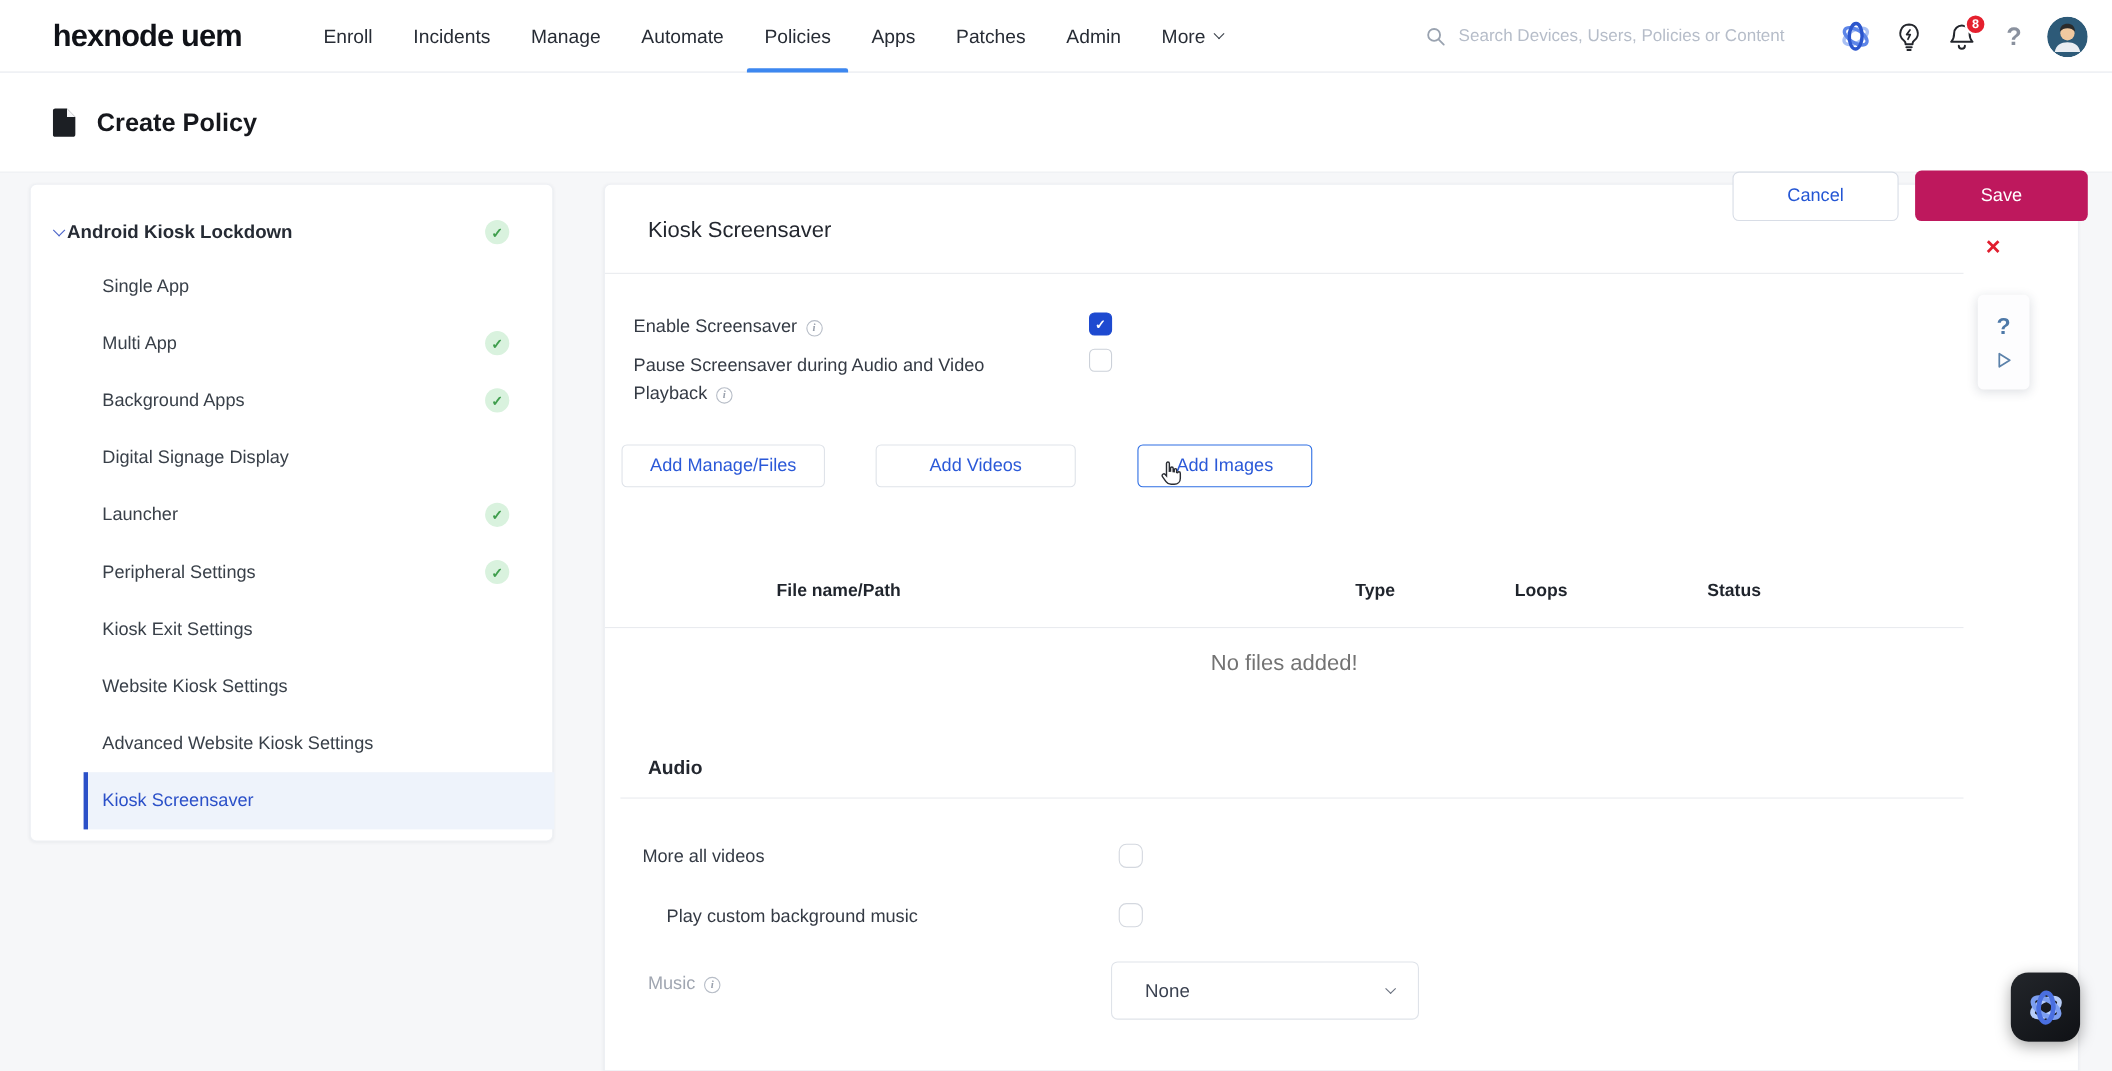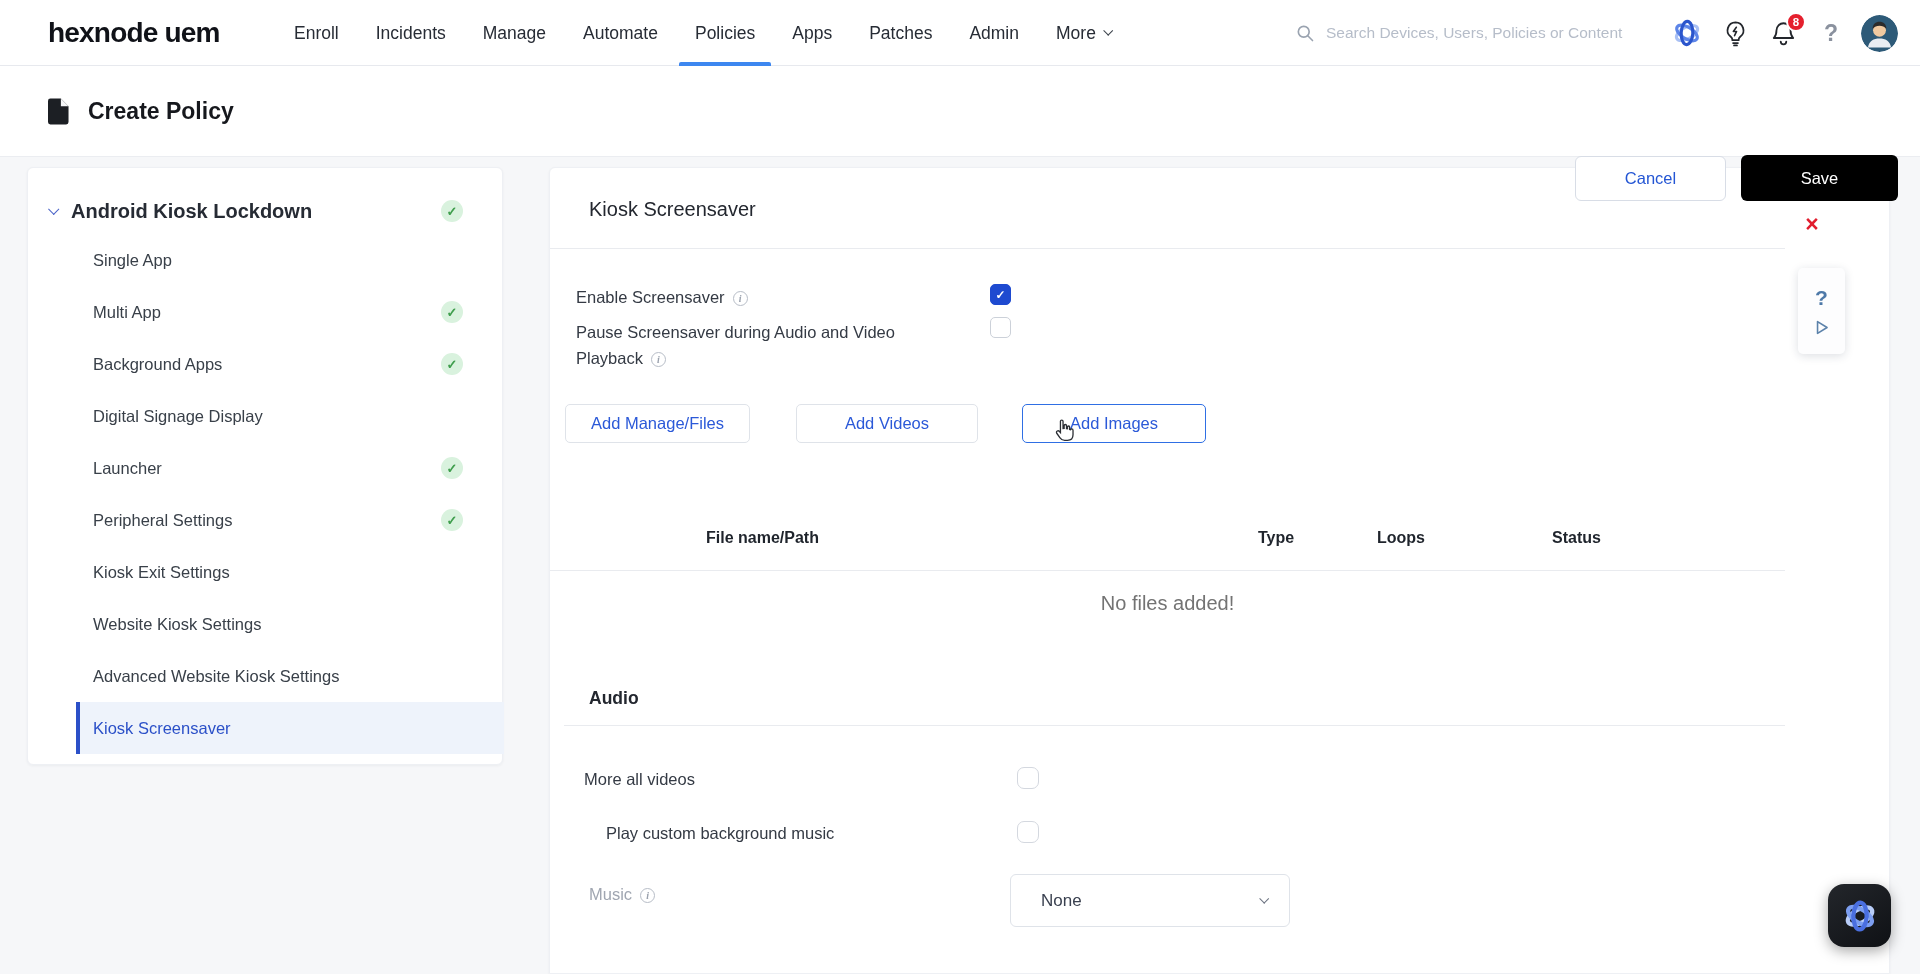--- a/index.html
+++ b/index.html
@@ -23,27 +23,27 @@
   .badge { position:absolute; top:-3px; right:-5px; min-width:20px; height:20px; border-radius:10px; background:#e5202e; border:2px solid #fff; color:#fff; font-size:11.5px; font-weight:700; display:flex; align-items:center; justify-content:center; }
   .q-mark { font-size:23px; font-weight:700; color:#8a919e; }
   .avatar { width:37px; height:37px; border-radius:50%; overflow:hidden; cursor:pointer; }
 
   
   .page-header { position:absolute; left:0; top:66px; width:1920px; height:91px; background:#fff; border-bottom:1px solid #ebedf1; z-index:20; }
   .ph-title-wrap { position:absolute; left:48px; top:0; height:91px; display:flex; align-items:center; gap:19px; }
   .ph-title { font-size:23px; font-weight:700; color:#16181d; }
   .btn { display:flex; align-items:center; justify-content:center; border-radius:6px; font-size:16.5px; cursor:pointer; font-family:"Liberation Sans", sans-serif; }
   .btn-cancel { position:absolute; left:1575px; top:90px; width:151px; height:45px; background:#fff; border:1px solid #d8dde6; color:#2456d4; }
-  .btn-save { position:absolute; left:1741px; top:89px; width:157px; height:46px; background:#000000; border:none; color:#fff; }
+  .btn-save { position:absolute; left:1741px; top:89px; width:157px; height:46px; background:#be185d; border:none; color:#fff; }
 
   
   .side-card { position:absolute; left:27px; top:167px; width:476px; height:598px; background:#fff; border:1px solid #eef0f4; border-radius:6px; box-shadow:0 1px 3px rgba(25,35,60,.05); }
   .side-root { position:absolute; left:0; top:20px; width:476px; height:46px; display:flex; align-items:center; padding-left:21px; cursor:pointer; }
   .side-root .chev { color:#4a63c8; width:8px; height:8px; margin-top:-3px; }
-  .side-root-label { margin-left:14px; font-size:20px; font-weight:600; color:#262b34; }
+  .side-root-label { margin-left:4px; font-size:17px; font-weight:600; color:#262b34; }
   .side-item { position:absolute; left:0; width:476px; height:52px; display:flex; align-items:center; padding-left:65px; font-size:16.5px; color:#394049; cursor:pointer;text-align:right; }
   .side-item.selected { left:48px; width:428px; padding-left:13px; background:#eef3fb; border-left:4px solid #2b50c8; color:#2b50c8; }
   .check-badge { position:absolute; right:41px; width:22px; height:22px; border-radius:50%; background:#d9f2de; color:#3f9e4d; font-size:13px; font-weight:700; display:flex; align-items:center; justify-content:center; }
 
   
   .main-card { position:absolute; left:549px; top:167px; width:1341px; height:807px; background:#fff; border:1px solid #eef0f4; border-radius:6px 6px 0 0; box-shadow:0 1px 3px rgba(25,35,60,.05); }
   .content-title { position:absolute; left:39px; top:30px; font-size:20px; font-weight:500; color:#23272f; }
   .close-x { position:absolute; left:1250px; top:44px; width:24px; height:24px; font-size:23px; font-weight:700; color:#e11d2e; display:flex; align-items:center; justify-content:center; cursor:pointer; }
   .divider { position:absolute; height:1px; background:#e9ebef; }
   .d1 { top:80px; left:0; width:1235px; }
@@ -226,24 +226,24 @@
         <span>✓</span>
       </div>
 
     <div class="setting-label" style="left:26px; top:151px; width:362px;">
       <span>Pause Screensaver during Audio and Video Playback</span><span class="info-i">i</span>
     </div>
     <div class="cbx" style="left:440px; top:149px;"></div>
 
     <button class="add-btn" style="left:15px; width:185px;">Add Manage/Files</button>
     <button class="add-btn" style="left:246px; width:182px;">Add Videos</button>
-    <button class="add-btn hovered" style="left:472px; width:184px;">Add Images</button>
+    <button class="add-btn hovered" style="left:484px; width:159px;">Add Images</button>
 
     <div class="th" style="left:156px;">File name/Path</div>
-    <div class="th" style="left:708px;text-align:center;">Type</div>
+    <div class="th" style="left:682px;text-align:center;">Type</div>
     <div class="th" style="left:827px;">Loops</div>
     <div class="th" style="left:1002px;">Status</div>
     <div class="divider d2"></div>
     <div class="empty-msg">No files added!</div>
 
     <div class="audio-title">Audio</div>
     <div class="divider d3"></div>
 
     <div class="audio-label" style="left:34px; top:602px;">More all videos</div>
     <div class="cbx-lg" style="left:467px; top:599px;"></div>

